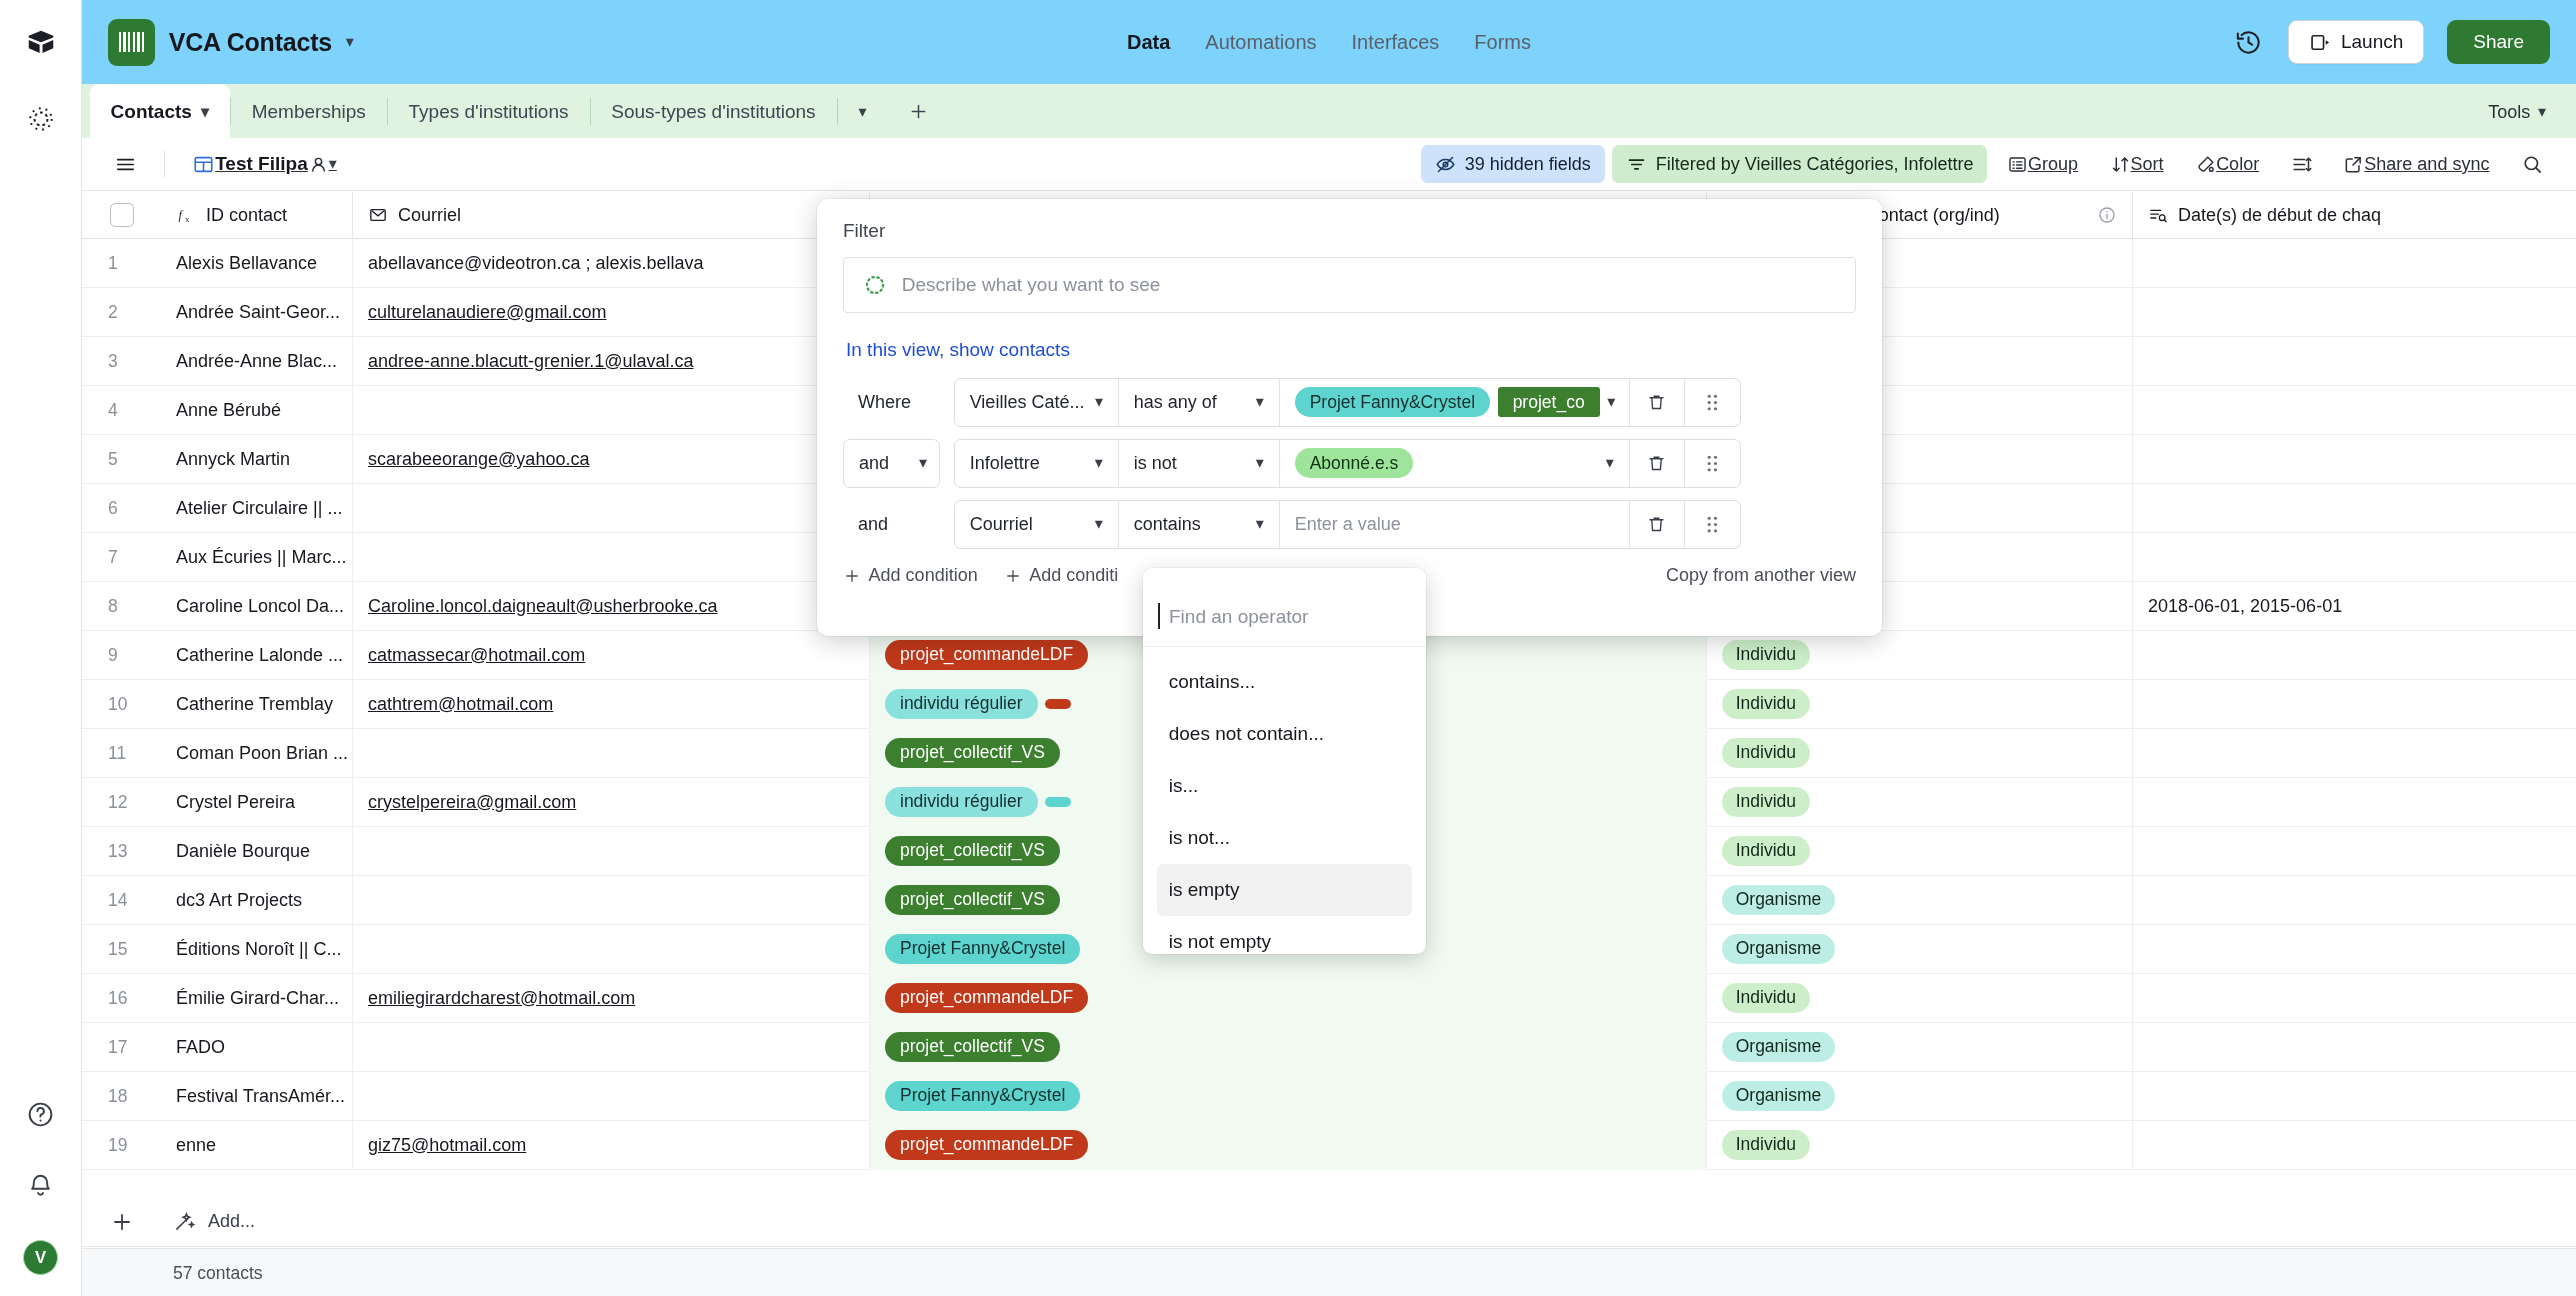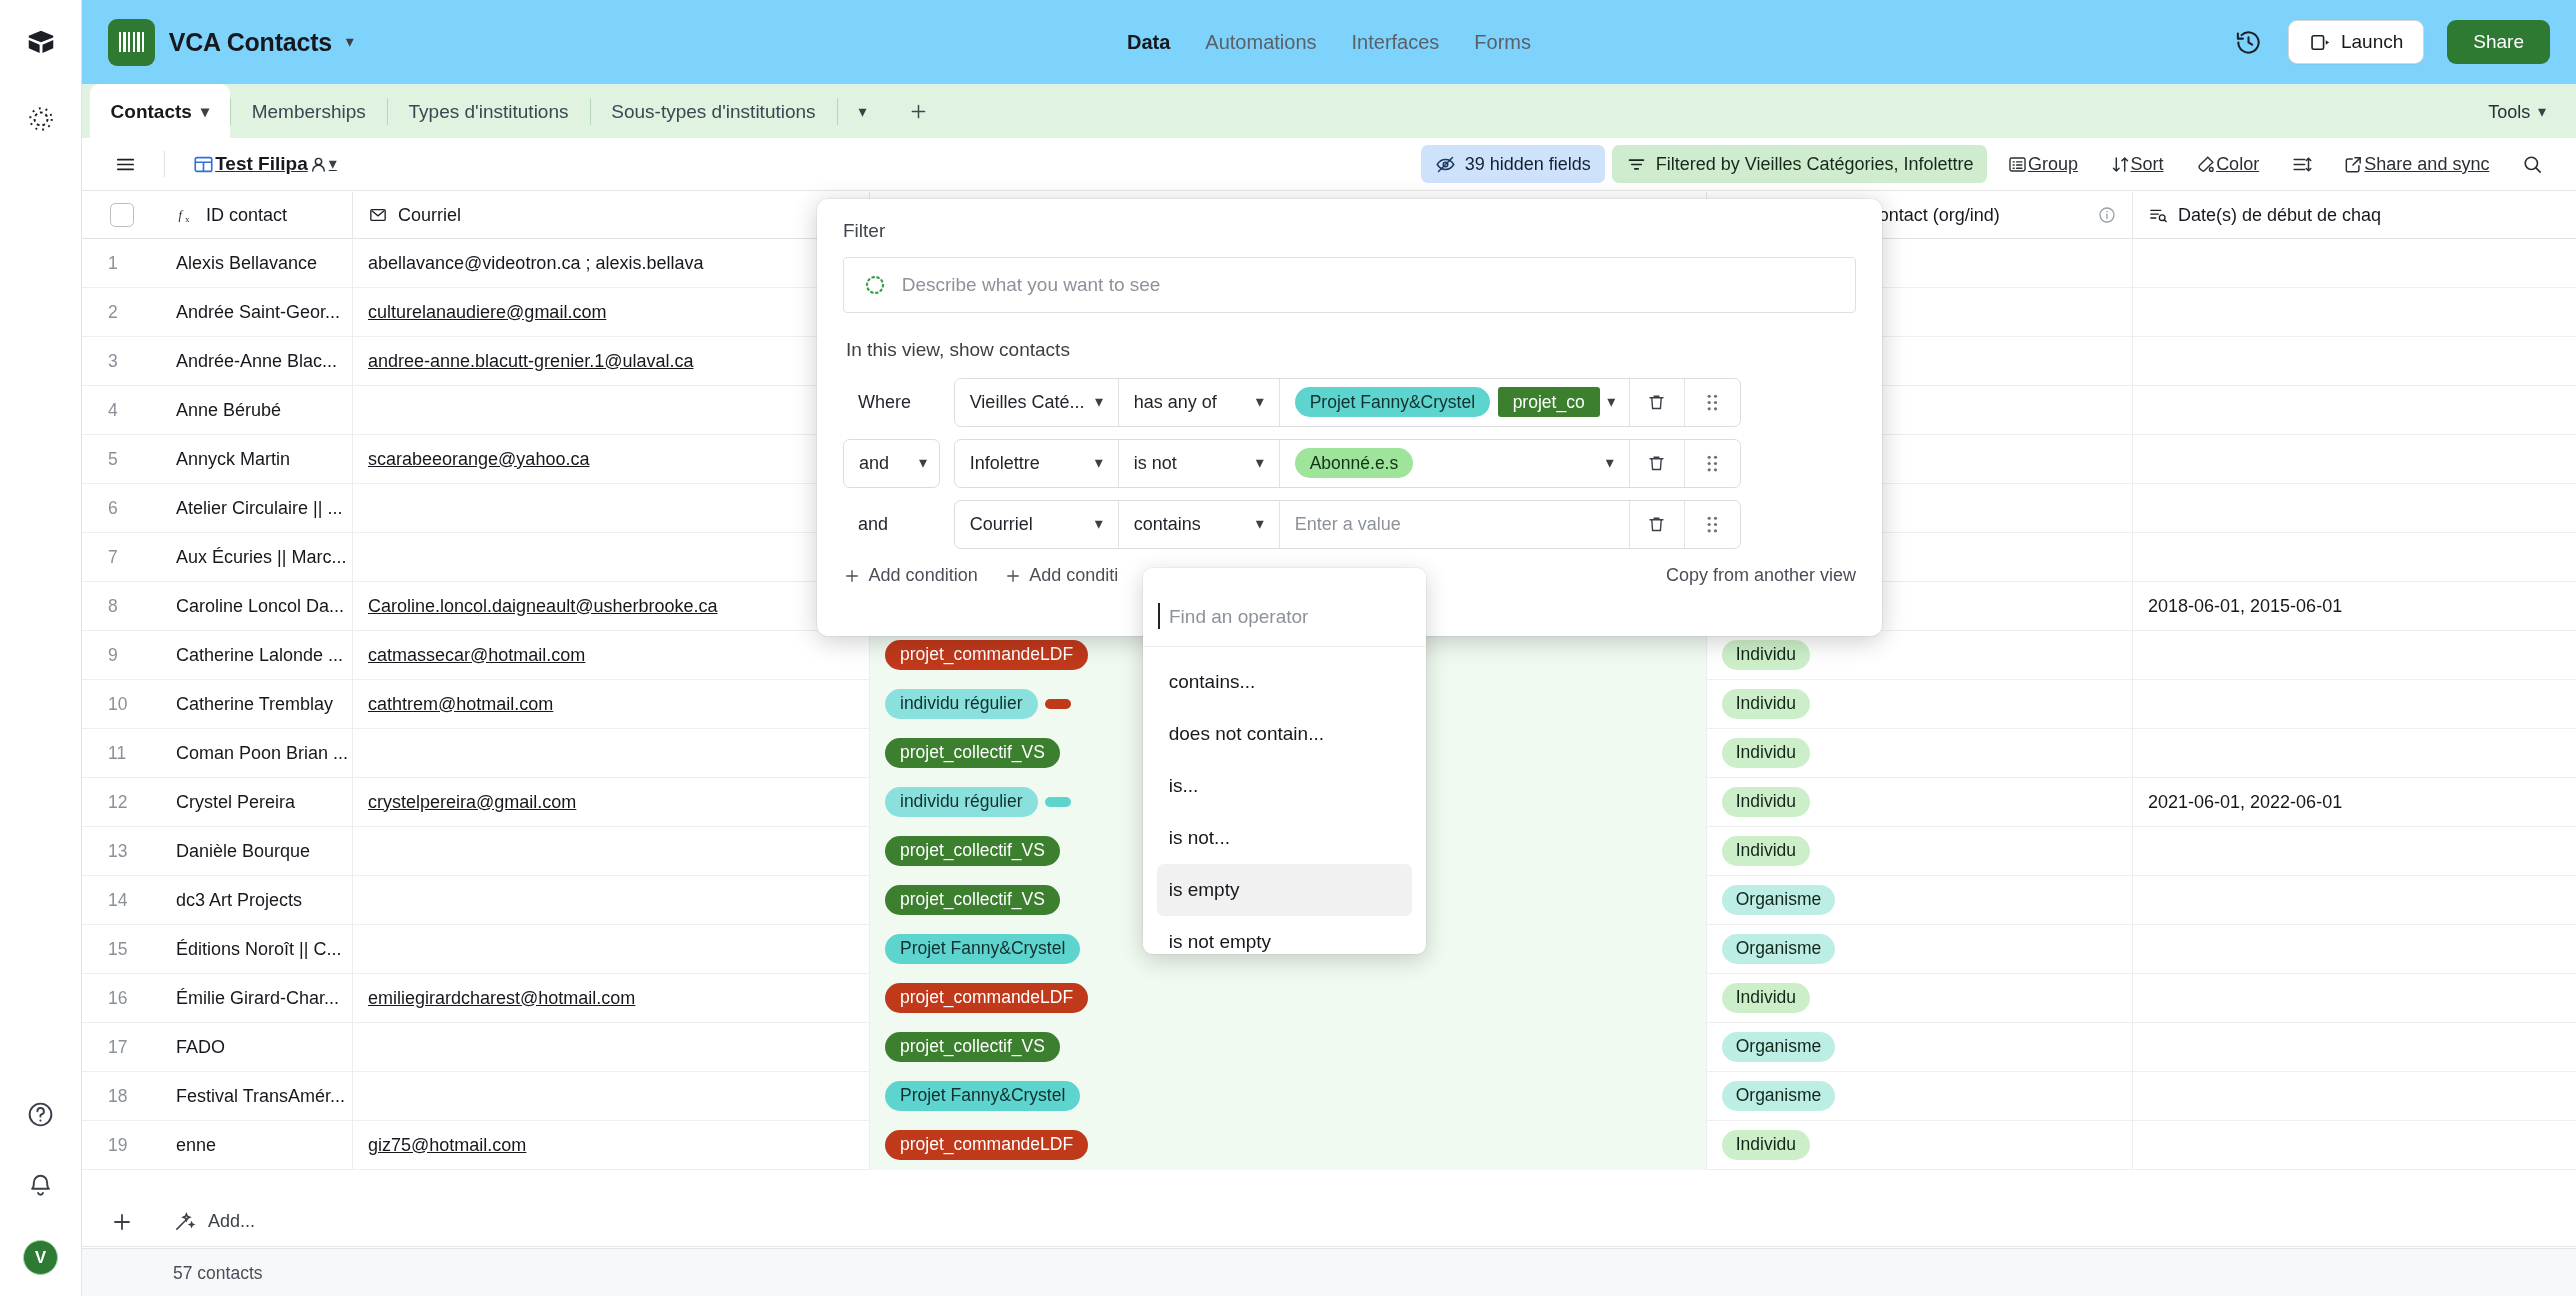--- a/index.html
+++ b/index.html
@@ -161,21 +161,21 @@
     background:#fff; border-radius:10.7px;
     box-shadow: 0 4.6px 26px rgba(0,0,0,.20), 0 0 0 0.8px rgba(0,0,0,.06);
     padding: 21px 26px;
   }
   .fp-title { font-size:19px; color:#3f454e; margin-bottom:15px; }
   .fp-search {
     height:56px; border:0.8px solid #e0e0e0; border-radius:4px;
     display:flex; align-items:center; gap:13.7px; padding: 0 18px;
   }
   .fp-search-ph { font-size:19px; color:#8d929a; }
-  .fp-sub { font-size:19px; color:#404040; margin: 26px 0 16.7px 3px; }
+  .fp-sub { font-size:19px; color:#1d4ed8; margin: 26px 0 16.7px 3px; }
 
   .cond { display:flex; align-items:center; gap:0; margin-bottom:12px; height:49px; }
   .cond-conj {
     width:97px; height:49px; display:flex; align-items:center; gap:7.6px;
     font-size:18px; color:#1f232a; padding-left:15px;
   }
   .cond-conj.boxed { border:0.8px solid #dcdcdc; border-radius:6.8px; justify-content:space-between; padding-right:12px;}
   .cond-group { display:flex; align-items:stretch; border:0.8px solid #dcdcdc; border-radius:6.8px; overflow:hidden; height:49px; margin-left:13.7px;}
   .cg-cell {
     display:flex; align-items:center; justify-content:space-between; gap:10.7px;
@@ -637,21 +637,20 @@
           </div>
           <div class="cell c-cat green">
             <div class="chipline">
               <span class="chip" style="background: rgb(138, 224, 221); color: rgb(16, 48, 47);">individu régulier</span>
               <span class="chip" style="background: rgb(94, 212, 206); color: rgb(17, 48, 47); width: 26px; padding: 5.3px 0px;"></span>
             </div>
           </div>
           <div class="cell c-type">
             <span class="chip chip-sm" style="background: rgb(204, 239, 201); color: rgb(19, 38, 26);">Individu</span>
           </div>
-          <div class="cell c-date">2021-06-01, 2022-06-01</div>
         </div>
         <div class="body-row">
           <div class="cell c-check">13</div>
           <div class="cell c-id">Danièle Bourque</div>
           <div class="cell c-mail"></div>
           <div class="cell c-cat green">
             <div class="chipline">
               <span class="chip" style="background: rgb(59, 127, 47); color: rgb(255, 255, 255);">projet_collectif_VS</span>
             </div>
           </div>

